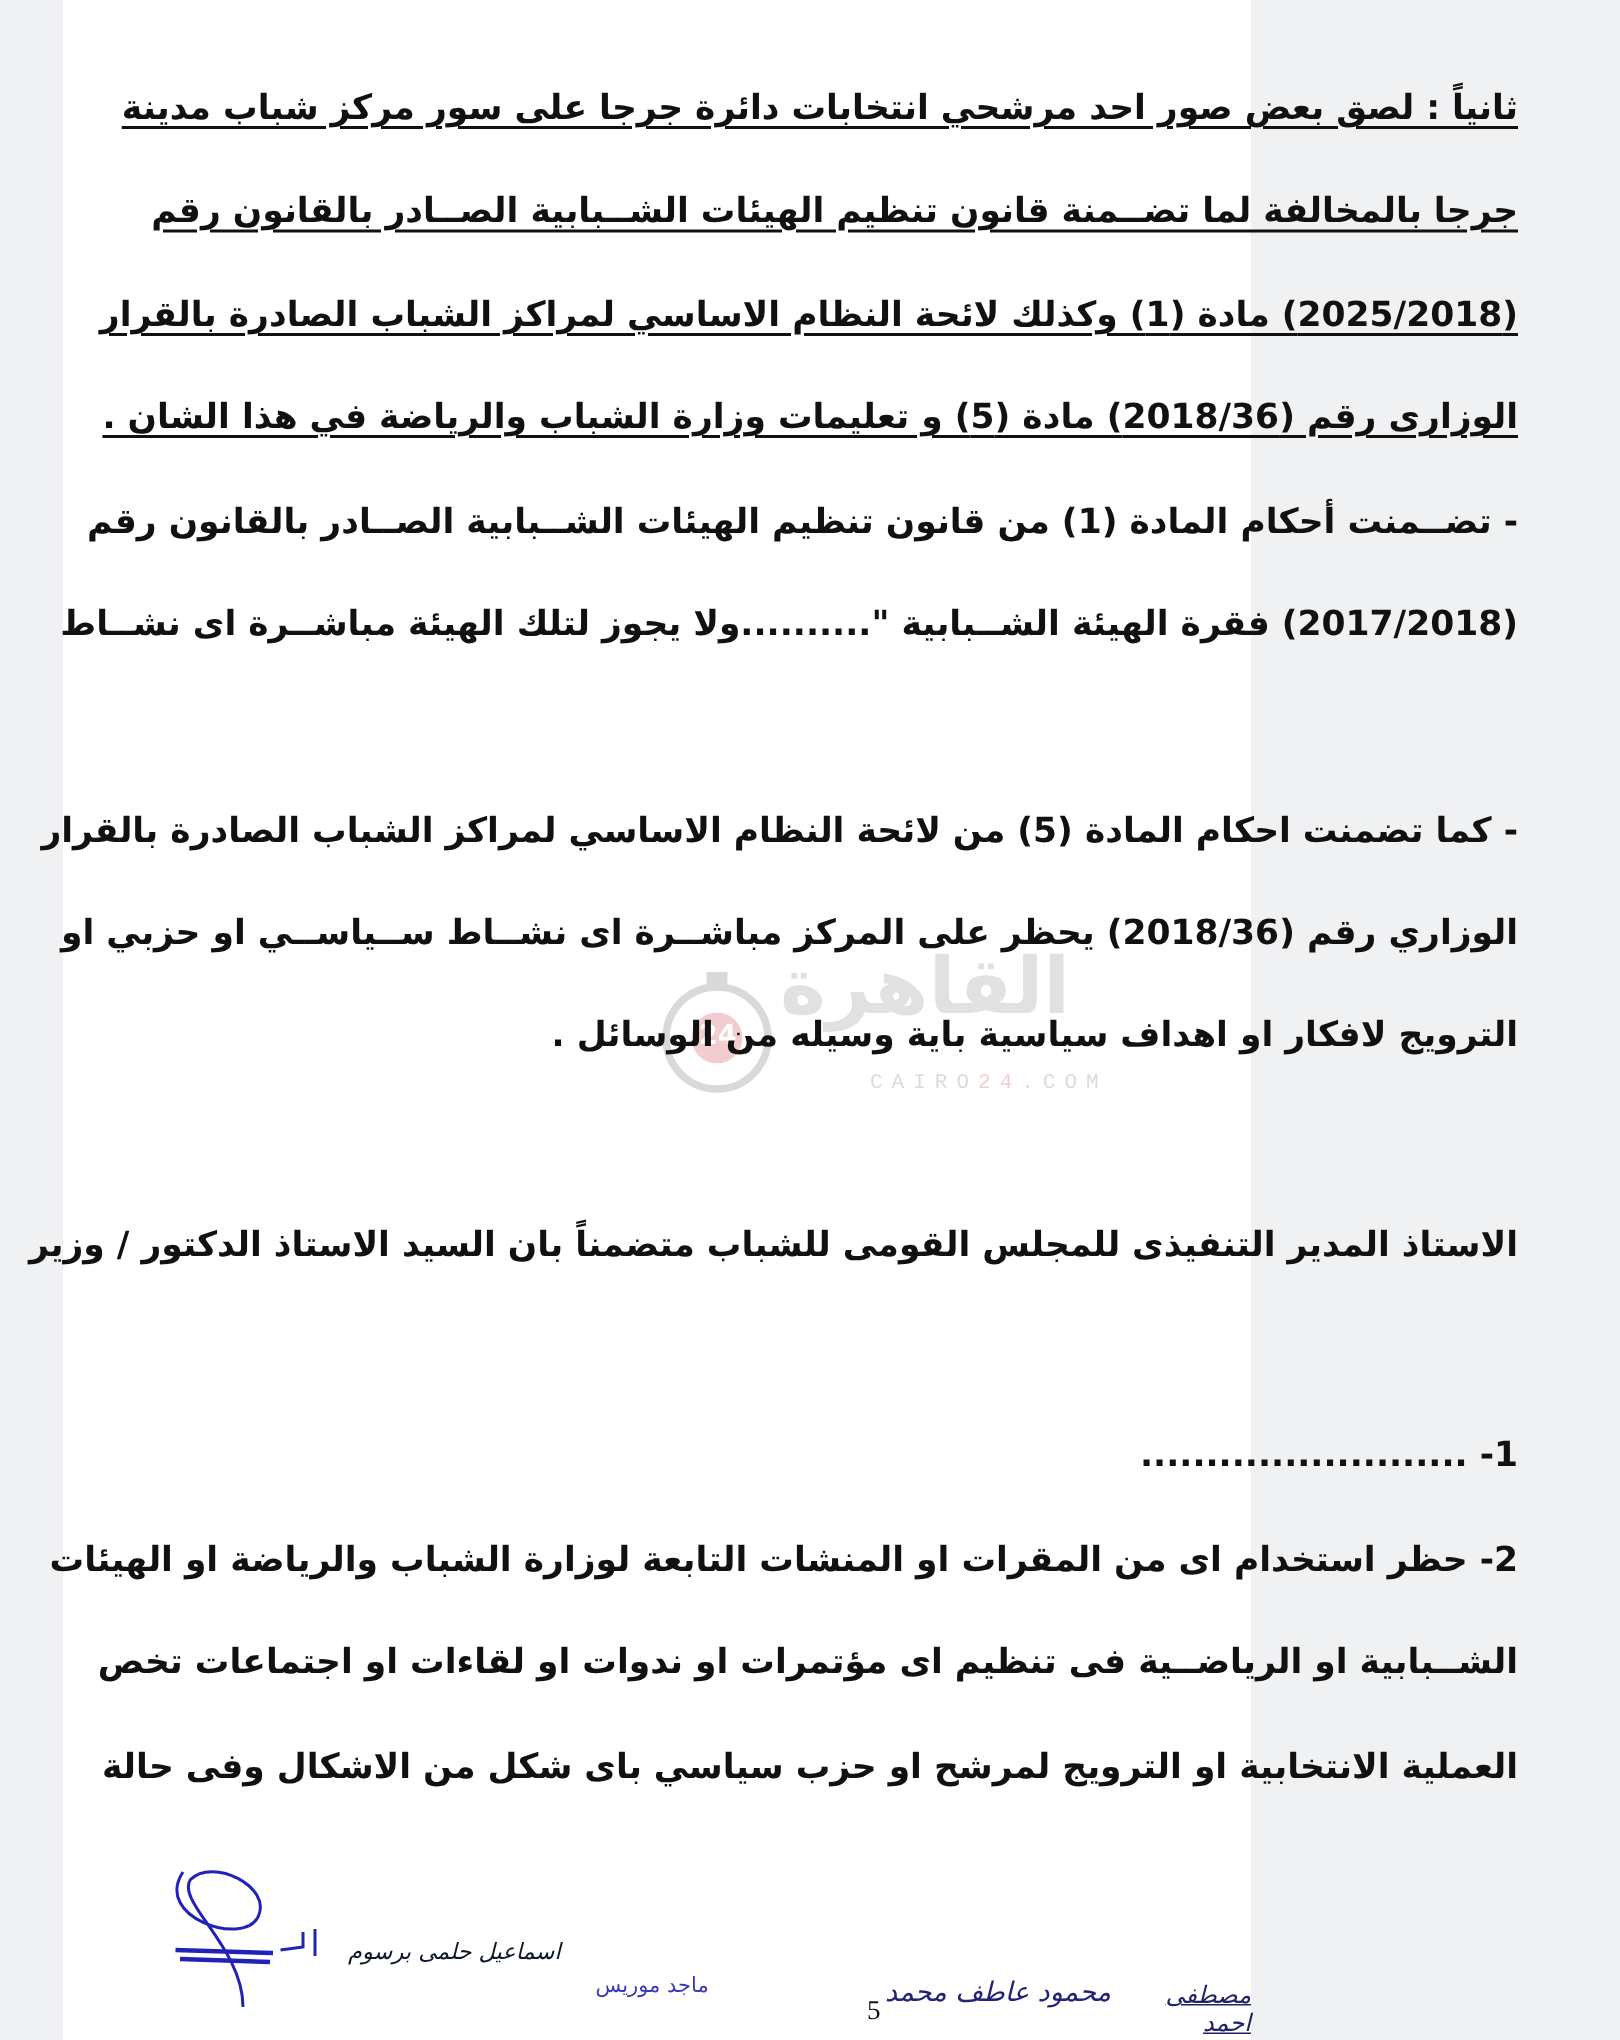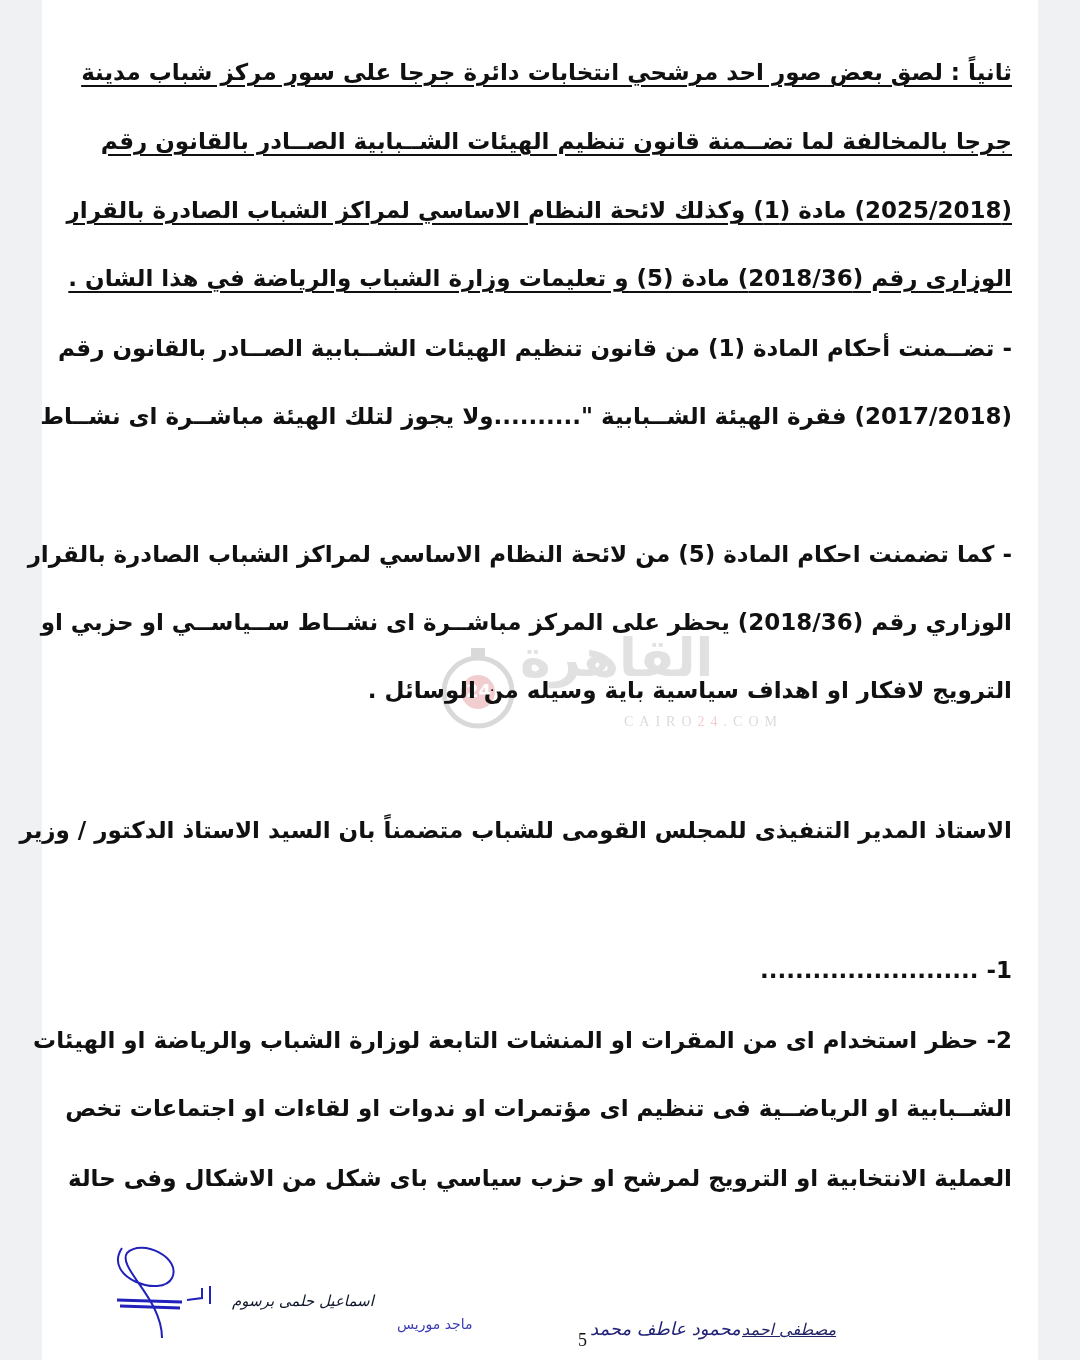--- a/index.html
+++ b/index.html
@@ -7,21 +7,21 @@
       padding: 0;
       width: 1080px;
       height: 1360px;
       overflow: hidden;
       background: #f0f1f3;
     }
     .page {
       position: absolute;
       left: 42px;
       top: 0;
-      width: 996px;
+      width: 792px;
       height: 1360px;
       background: #ffffff;
     }
     .line {
       position: absolute;
       left: 108px;
       width: 862px;
       direction: rtl;
       text-align: justify;
       text-align-last: justify;
@@ -66,25 +66,24 @@
       font-weight: bold;
       font-size: 52px;
       color: #c9c9c9;
       direction: rtl;
       letter-spacing: -2px;
     }
     .wm-sub {
       position: absolute;
       left: 140px;
       top: 80px;
-      font-family: Liberation Serif, serif;
+      font-family: Liberation Mono, monospace;
       font-size: 14px;
       letter-spacing: 6px;
       color: #bdbdbd;
-      margin-left: 44px;
     }
     .wm-sub .red { color: #e8a6aa; }
     .signature {
       position: absolute;
       font-family: "DejaVu Sans", sans-serif;
       color: #2a2aa8;
       direction: rtl;
       font-style: italic;
     }
   </style>

